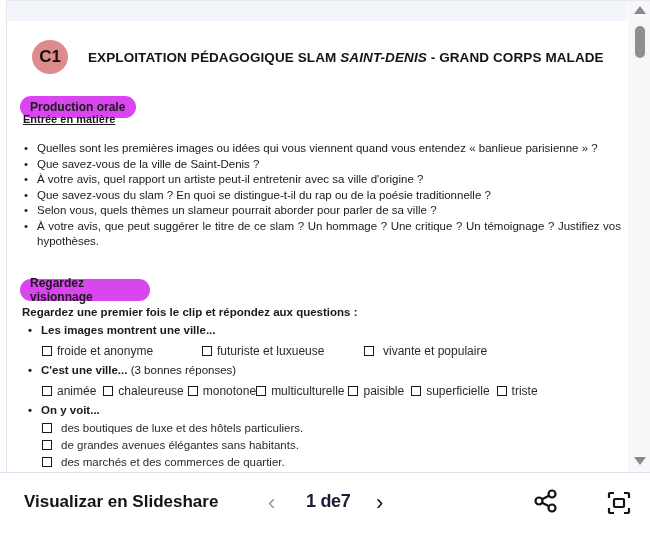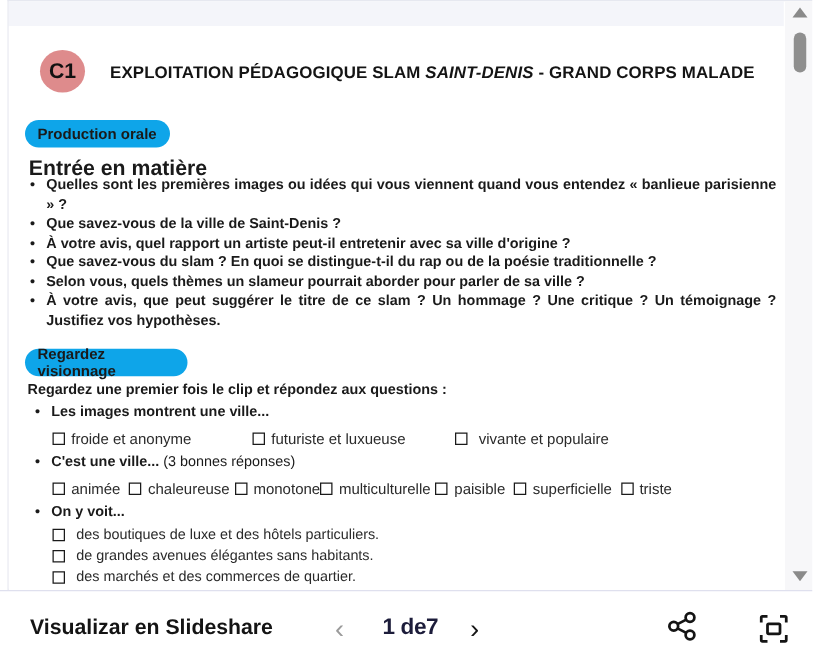--- a/index.html
+++ b/index.html
@@ -8,25 +8,25 @@
   .topbar { position:absolute; left:7px; top:1px; width:620px; height:20px; background:#f4f5fa; }
   .slide { position:absolute; left:7px; top:21px; width:620px; height:450px; background:#fff; overflow:hidden; color:#1a1a1a; }
   .scroll-track { position:absolute; left:628px; top:1px; width:22px; height:471px; background:#f7f7f9; }
   .scroll-up { position:absolute; left:634px; top:6px; width:0; height:0; border-left:6px solid transparent; border-right:6px solid transparent; border-bottom:8px solid #8a8a8a; }
   .scroll-thumb { position:absolute; left:635px; top:26px; width:10px; height:32px; border-radius:5px; background:#8f8f8f; }
   .scroll-down { position:absolute; left:634px; top:457px; width:0; height:0; border-left:6px solid transparent; border-right:6px solid transparent; border-top:8px solid #8a8a8a; }
 
   .c1 { position:absolute; left:25px; top:19px; width:36px; height:34px; border-radius:50%; background:#de8b8c; color:#111; font-weight:bold; font-size:17px; display:flex; align-items:center; justify-content:center; }
   .title { position:absolute; left:81px; top:29px; font-weight:bold; font-size:13.5px; letter-spacing:0.1px; color:#141414; white-space:nowrap; }
   .title i { font-style:italic; }
-  .pill { position:absolute; height:22px; border-radius:11px; background:#0ea5e9; font-weight:bold; font-size:12px; color:#1a1a1a; display:flex; align-items:center; padding:0 10px; box-sizing:border-box; }
+  .pill { position:absolute; height:22px; border-radius:11px; background:#d946ef; font-weight:bold; font-size:12px; color:#1a1a1a; display:flex; align-items:center; padding:0 10px; box-sizing:border-box; }
   .p1 { left:13px; top:75px; width:116px; }
   .p2 { left:13px; top:258px; width:130px; }
-  .sub { position:absolute; left:16px; top:104px; font-weight:bold; font-size:17px; }
-  ul.q { position:absolute; left:16px; top:120px; width:598px; margin:0; padding:0; list-style:none; font-weight:bold; font-size:11.5px; line-height:15.5px; }
+  .sub { position:absolute; left:16px; top:92px; font-weight:bold; font-size:11px; text-decoration:underline; }
+  ul.q { position:absolute; left:16px; top:120px; width:598px; margin:0; padding:0; list-style:none; font-weight:normal; font-size:11.5px; line-height:15.5px; }
   ul.q li { position:relative; padding-left:14px; text-align:justify; }
   ul.q li::before { content:"•"; position:absolute; left:1px; top:0; }
   .instr { position:absolute; left:15px; top:285px; font-weight:bold; font-size:11.5px; }
   .bul { position:absolute; left:34px; font-size:11.5px;text-align:right; }
   .bul b { font-weight:bold; }
   .bul::before { content:"•"; position:absolute; left:-13px; font-weight:bold; }
   .opts { position:absolute; left:35px; font-size:12px; color:#2a2a2a; display:flex; align-items:center; white-space:nowrap; }
   .cb { display:inline-block; width:8px; height:8px; border:1.6px solid #1a1a1a; margin-right:5px; vertical-align:middle; }
   .opt { display:inline-flex; align-items:center; }
   .listopt { position:absolute; left:35px; font-size:11.5px; color:#2a2a2a; display:flex; align-items:center; white-space:nowrap; }

